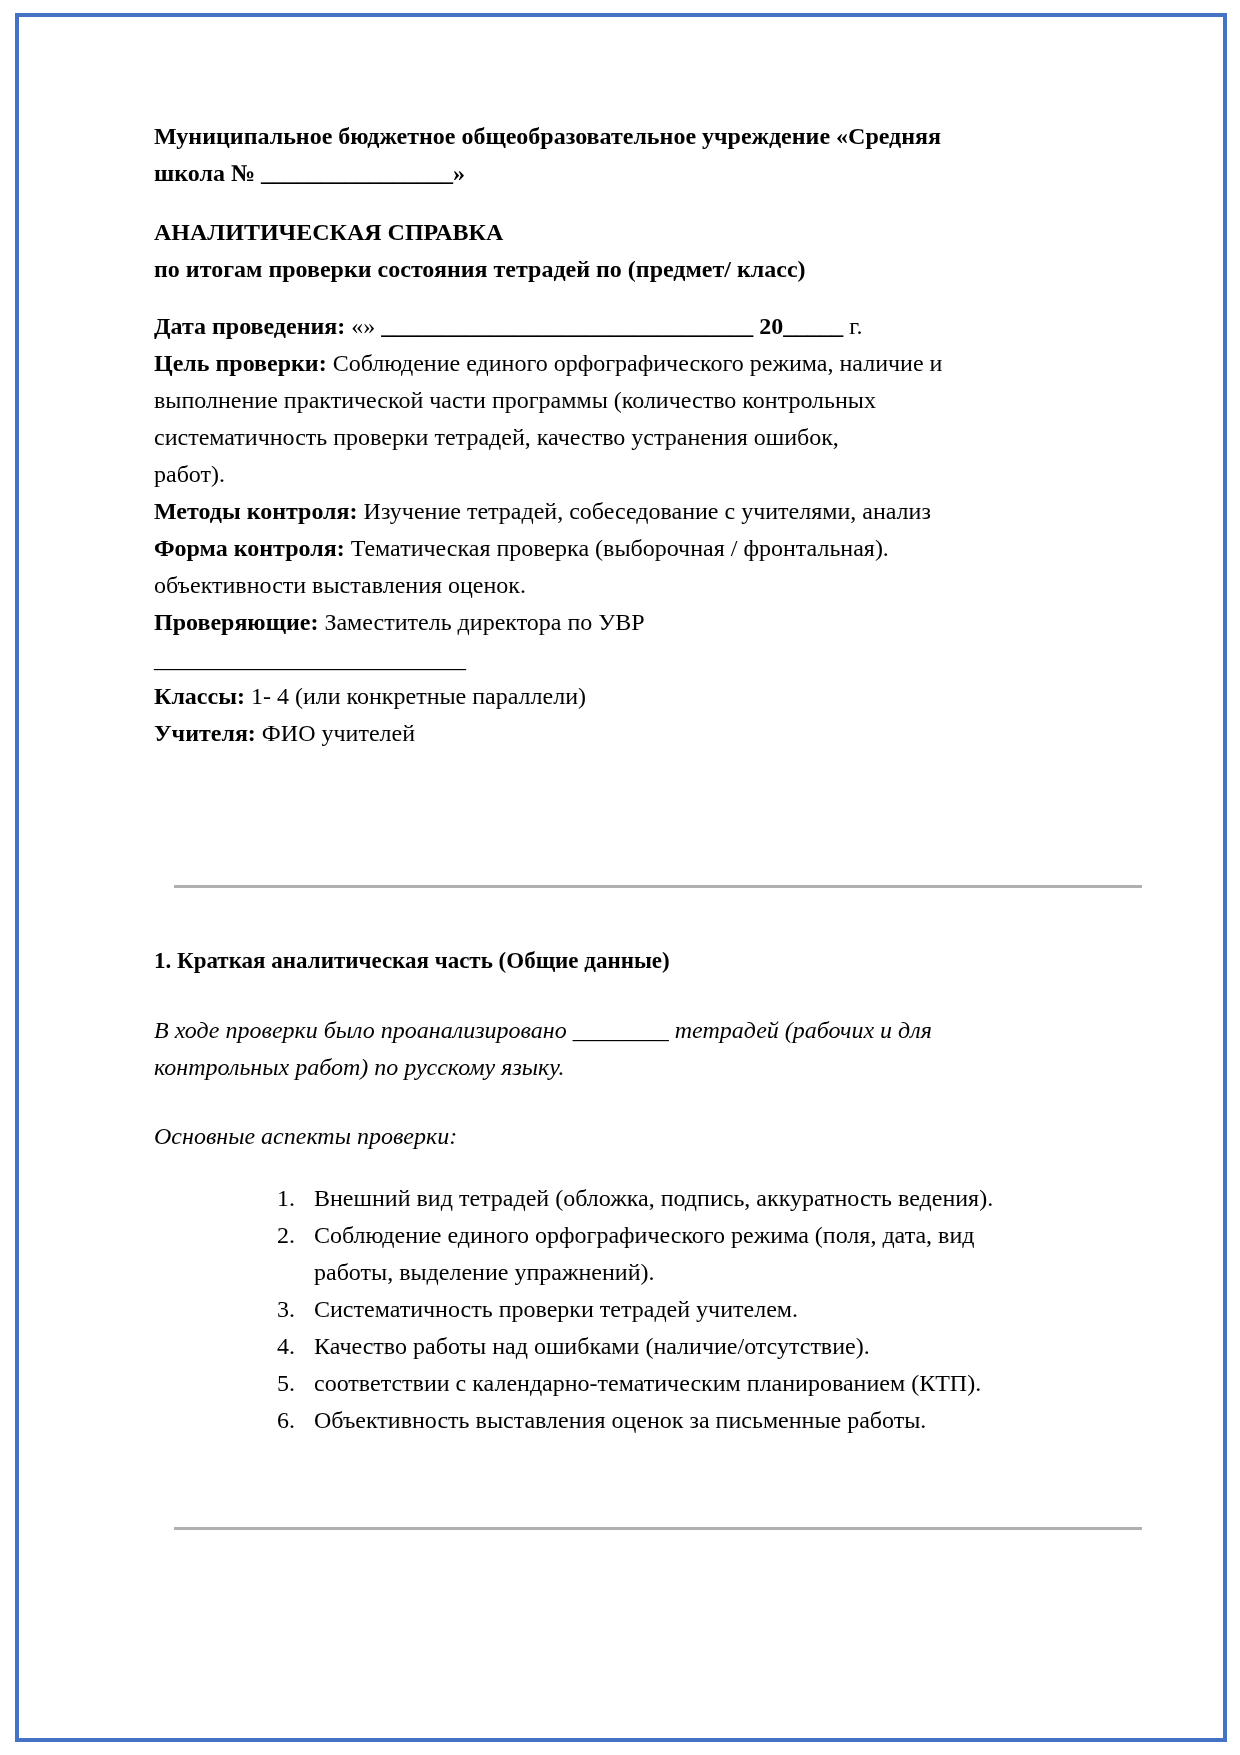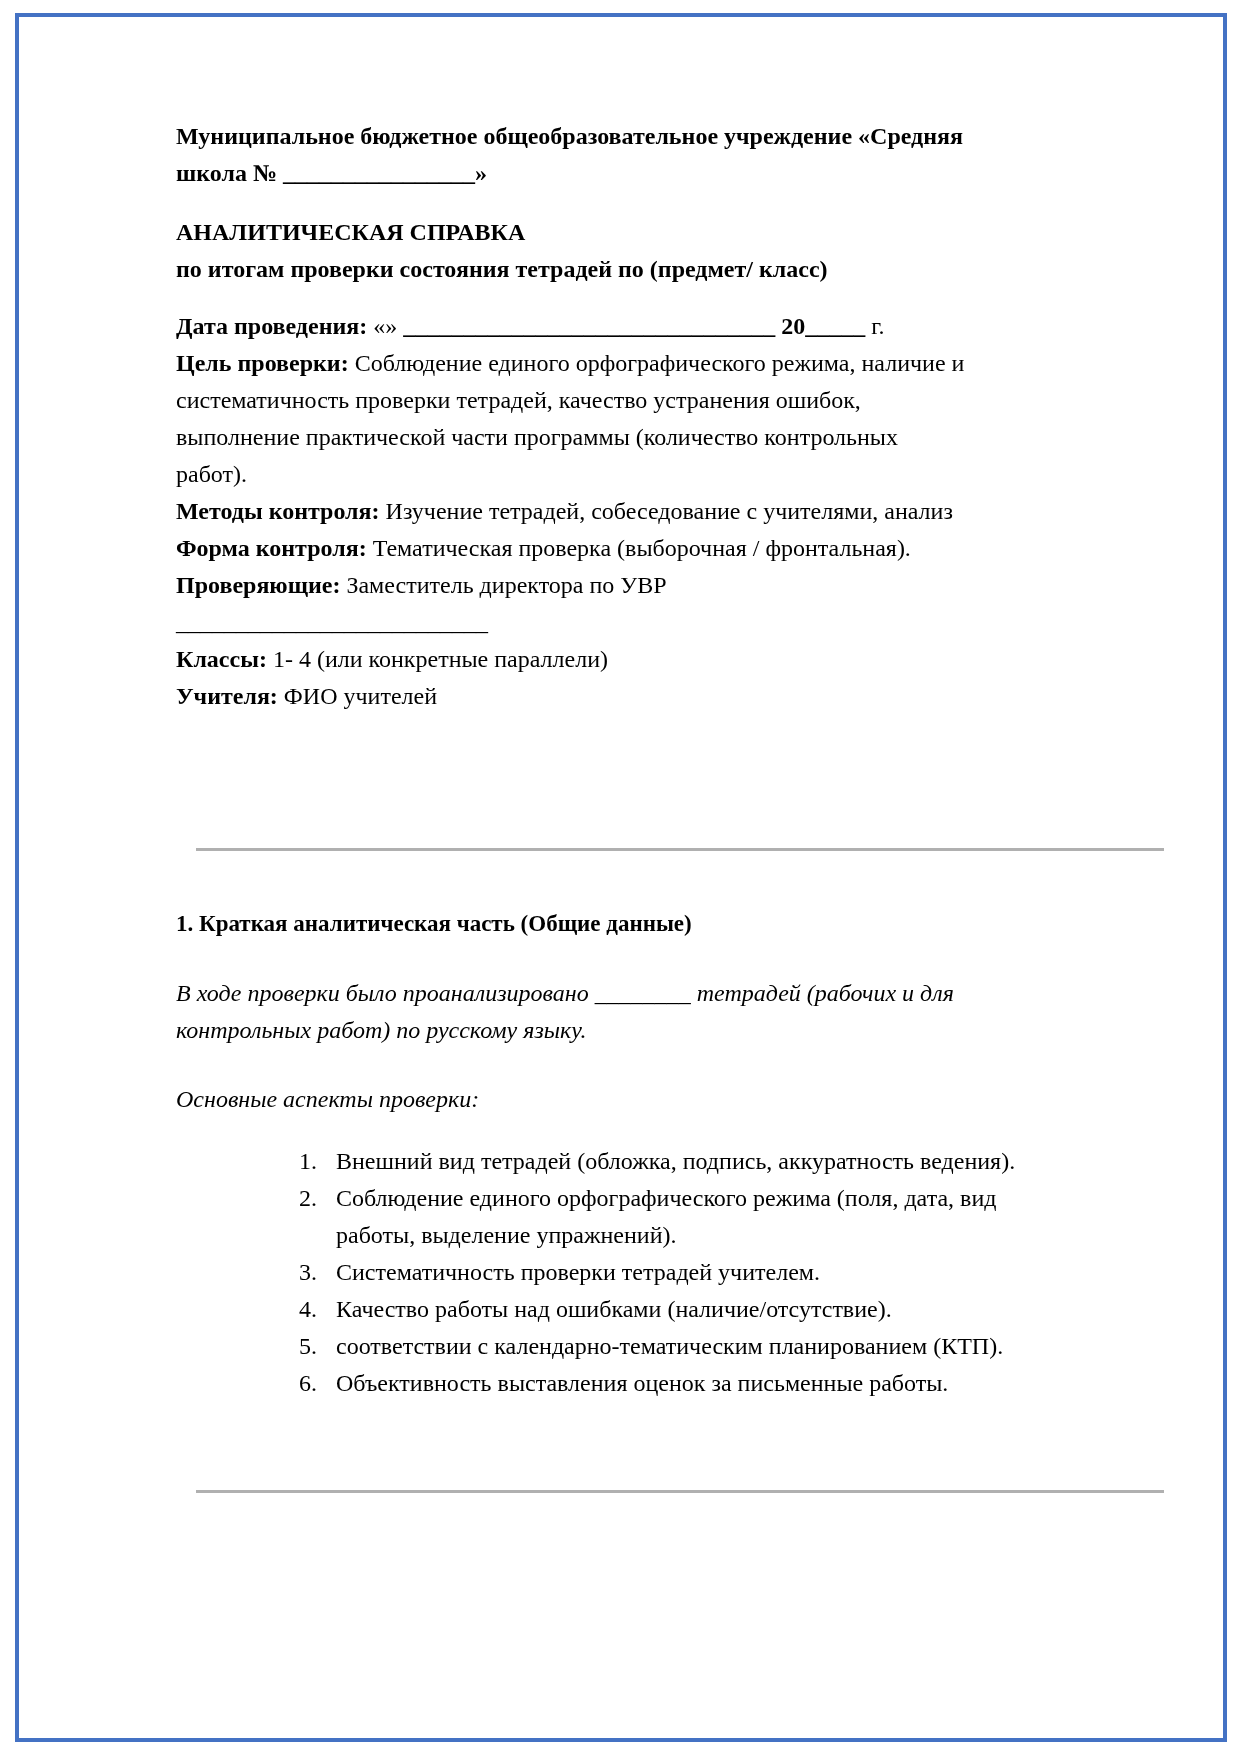--- a/index.html
+++ b/index.html
@@ -13,21 +13,21 @@
     overflow: hidden;
   }
   .border-frame {
     position: absolute;
     left: 15px; top: 13px; right: 13px; bottom: 13px;
     border: 4px solid #4472C4;
     pointer-events: none;
   }
   .content {
     position: absolute;
-    left: 176px;
+    left: 154px;
     top: 118px;
     width: 968px;
   }
   .line { font-size: 24px; line-height: 37px; white-space: nowrap; }
   .b { font-weight: bold; }
   .org { margin: 0 0 22px 0; }
   .title-block { margin: 0 0 20px 0; }
   .meta { margin: 0; }
   .divider {
     border: none;
@@ -81,27 +81,28 @@
 
     <div class="title-block">
       <div class="line b">АНАЛИТИЧЕСКАЯ СПРАВКА</div>
       <div class="line b">по итогам проверки состояния тетрадей по (предмет/ класс)</div>
     </div>
 
     <div class="meta">
       <div class="line"><span class="b">Дата проведения:</span> <span>«»</span> <span class="b">_______________________________</span> <span class="b">20_____</span> <span>г.</span></div>
 
       <div class="line"><span class="b">Цель проверки:</span> <span>Соблюдение единого орфографического режима, наличие и</span></div>
+      <div class="line">выполнение практической части программы (количество контрольных</div>
       <div class="line">систематичность проверки тетрадей, качество устранения ошибок,</div>
-      <div class="line">выполнение практической части программы (количество контрольных</div>
       <div class="line">работ).</div>
 
       <div class="line"><span class="b">Методы контроля:</span> <span>Изучение тетрадей, собеседование с учителями, анализ</span></div>
 
       <div class="line"><span class="b">Форма контроля:</span> <span>Тематическая проверка (выборочная / фронтальная).</span></div>
+      <div class="line">объективности выставления оценок.</div>
 
       <div class="line"><span class="b">Проверяющие:</span> <span>Заместитель директора по УВР</span></div>
 
       <div class="line">__________________________</div>
 
       <div class="line"><span class="b">Классы:</span> <span>1- 4 (или конкретные параллели)</span></div>
 
       <div class="line"><span class="b">Учителя:</span> <span>ФИО учителей</span></div>
     </div>
 

